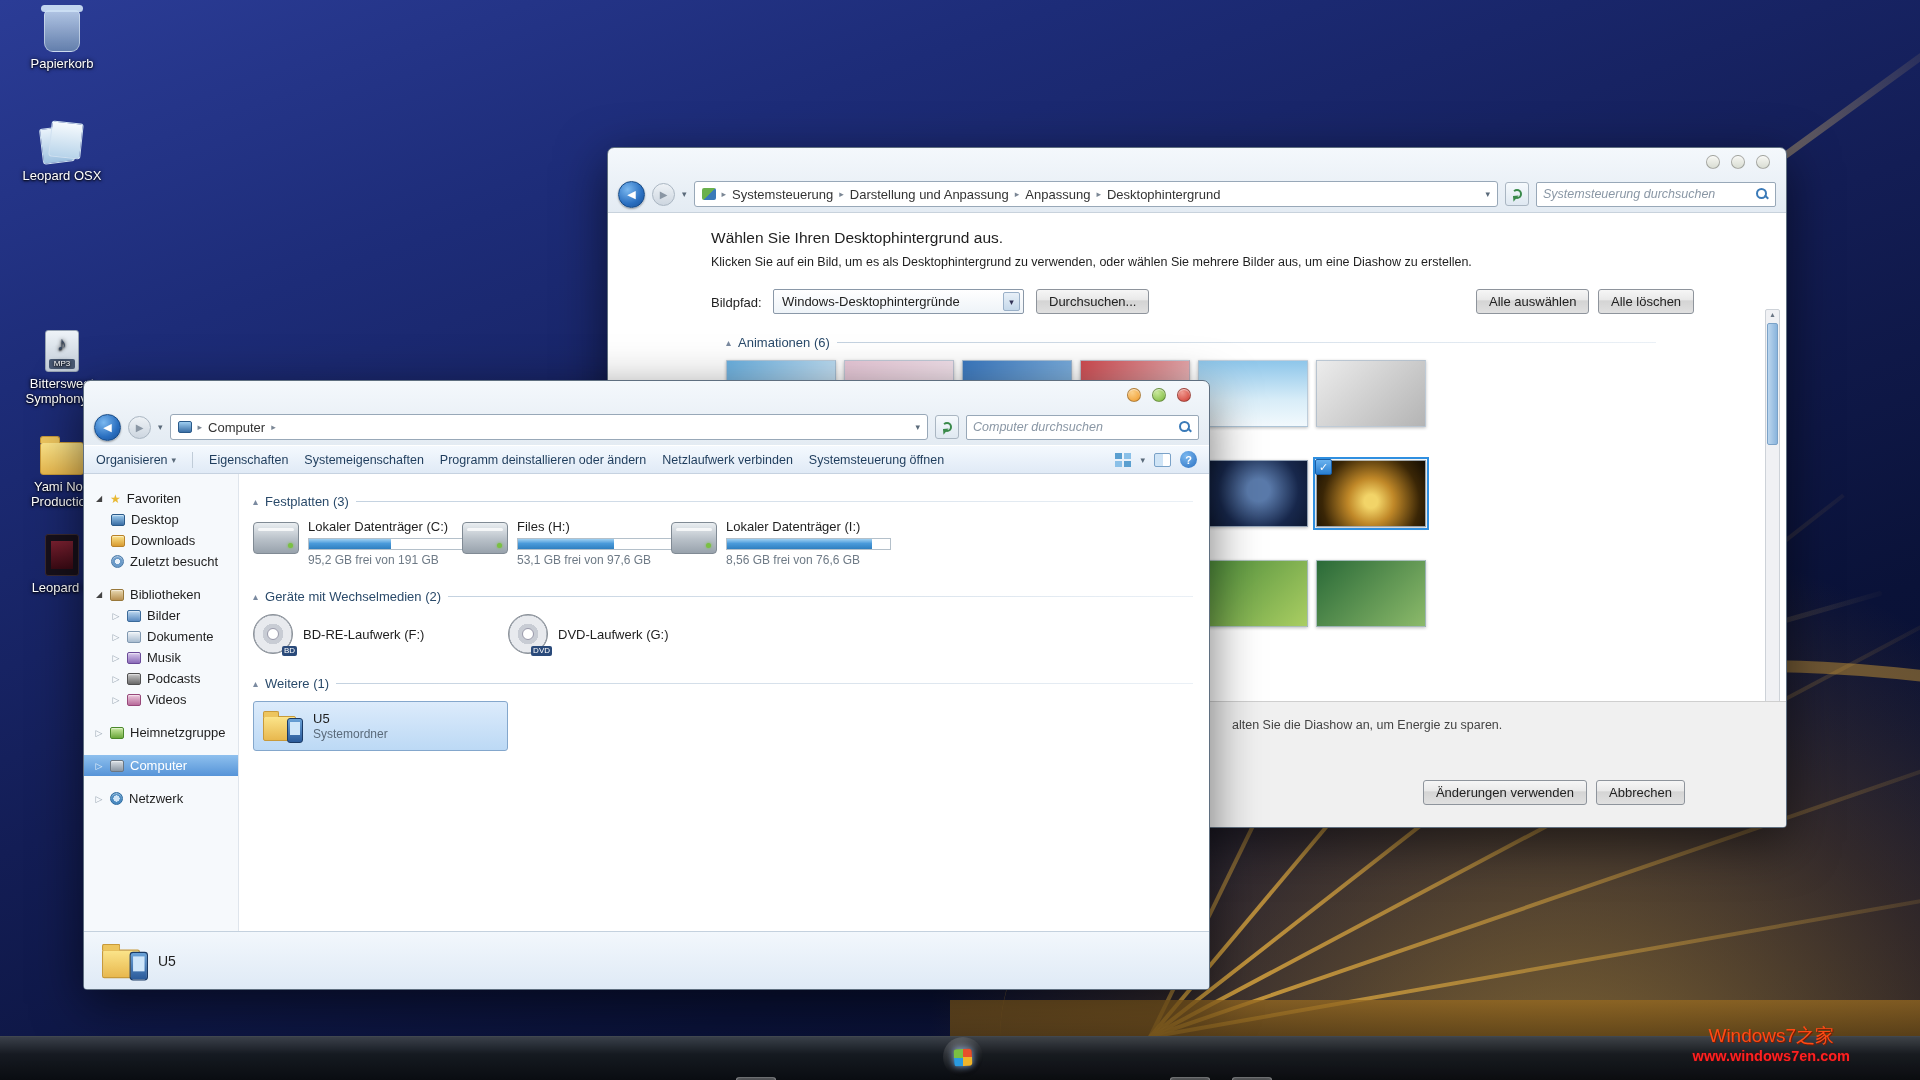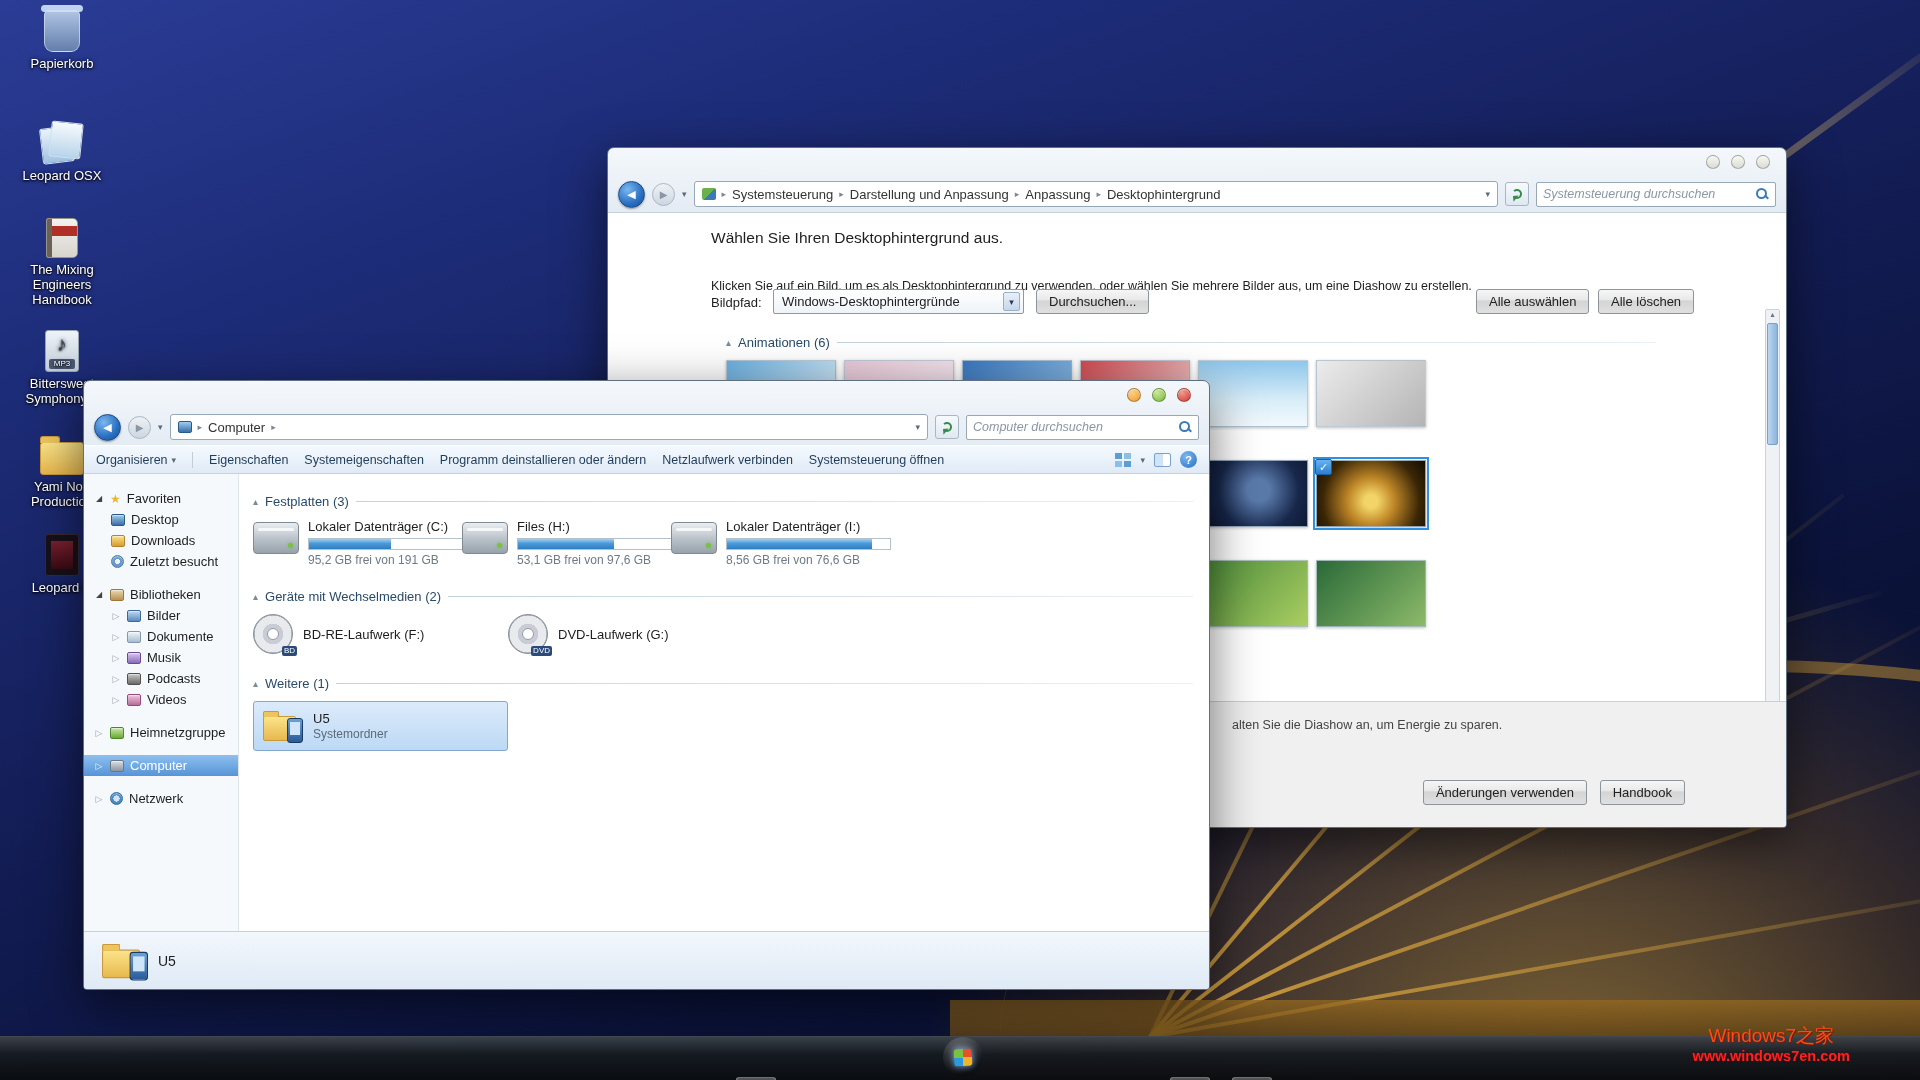--- a/index.html
+++ b/index.html
@@ -78,21 +78,21 @@
   .mag{width:14px;height:14px;position:relative;flex:none;}
   .mag::before{content:"";position:absolute;left:1px;top:1px;width:7px;height:7px;border:2px solid #3a7ab8;border-radius:50%;}
   .mag::after{content:"";position:absolute;left:9px;top:9px;width:5px;height:2px;background:#3a7ab8;transform:rotate(45deg);}
   .btn{display:inline-flex;align-items:center;justify-content:center;height:25px;padding:0 12px;font-size:13px;color:#222;
     background:linear-gradient(180deg,#f6f6f6,#e8e8e8 45%,#d4d4d4 46%,#e0e0e0);border:1px solid #8e949c;border-radius:3px;white-space:nowrap;}
   
   #cp-win{left:607px;top:147px;width:1180px;height:681px;z-index:10;}
   #cp-win .tb-circles{right:16px;}
   .cp-body{position:relative;flex:1;background:#fff;border-top:1px solid #c8d2dc;overflow:hidden;}
   .cp-h1{position:absolute;left:103px;top:16px;font-size:15.5px;color:#1e1e1e;}
-  .cp-desc{position:absolute;left:103px;top:42px;font-size:12.5px;color:#1e1e1e;margin-top:24px;}
+  .cp-desc{position:absolute;left:103px;top:42px;font-size:12.5px;color:#1e1e1e;}
   .cp-pathlabel{position:absolute;left:103px;top:82px;font-size:13px;color:#1e1e1e;}
   .select{position:absolute;left:165px;top:76px;width:251px;display:flex;align-items:center;height:25px;border:1px solid #8a98a8;
     border-radius:2px;background:linear-gradient(180deg,#fff,#eef3f8);font-size:13px;padding:0 3px 0 8px;color:#222;}
   .select .caret-box{margin-left:auto;width:17px;height:19px;background:linear-gradient(180deg,#e8f0f8,#c5d8ea);border:1px solid #9ab0c8;
     border-radius:2px;font-size:9px;display:flex;align-items:center;justify-content:center;color:#335;}
   .cp-browse{position:absolute;left:428px;top:76px;}
   .cp-selall{position:absolute;left:868px;top:76px;}
   .cp-clrall{position:absolute;left:990px;top:76px;}
   .ghead{display:flex;align-items:center;gap:7px;color:#2a4a6a;font-size:13px;}
   .ghead .chev{color:#7a8aa0;font-size:10px;}
@@ -254,24 +254,20 @@
   <div class="ground"></div>
 
   <div class="dicon" style="top:10px;">
     <div class="art art-bin"></div>
     <div>Papierkorb</div>
   </div>
   <div class="dicon" style="top:120px;">
     <div class="art art-stack"></div>
     <div>Leopard OSX</div>
   </div>
-  <div class="dicon" style="top:218px;">
-    <div class="art art-book"></div>
-    <div>The Mixing Engineers Handbook</div>
-  </div>
   <div class="dicon" style="top:330px;">
     <div class="art art-mp3">
       <span class="note">♪</span>
       <span class="mp3badge">MP3</span>
     </div>
     <div>Bittersweet Symphony F</div>
   </div>
   <div class="dicon" style="top:434px;">
     <div class="art art-folder"></div>
     <div>Yami No I Production</div>
@@ -351,21 +347,21 @@
       </div>
       <div class="cp-scroll">
         <span>▴</span>
         <span class="sthumb"></span>
         <span class="sdown">▾</span>
       </div>
     </div>
     <div class="cp-footer">
       <div class="cp-energy">alten Sie die Diashow an, um Energie zu sparen.</div>
       <button class="btn cp-save">Änderungen verwenden</button>
-      <button class="btn cp-cancel">Handbook</button>
+      <button class="btn cp-cancel">Abbrechen</button>
     </div>
   </section>
 
   <section class="win" id="ex-win">
     <div class="titlebar">
       <div class="tb-circles">
         <span class="circ orange"></span>
         <span class="circ green"></span>
         <span class="circ red"></span>
       </div>

